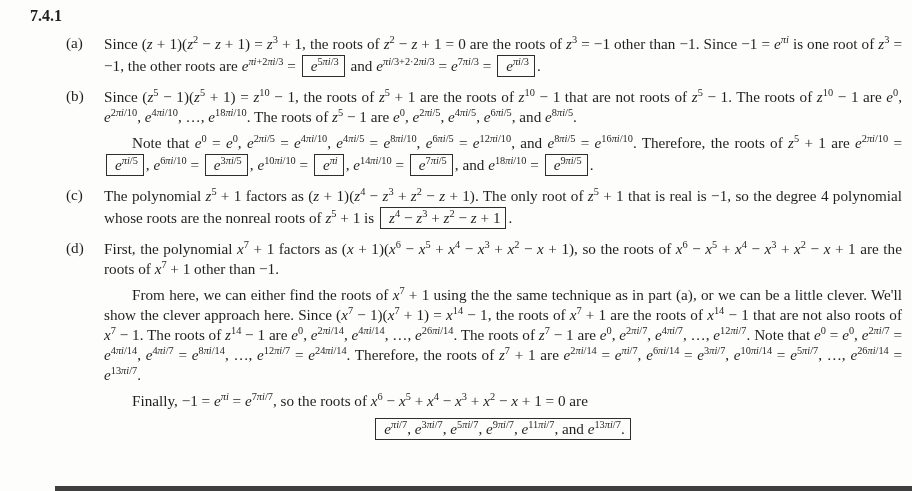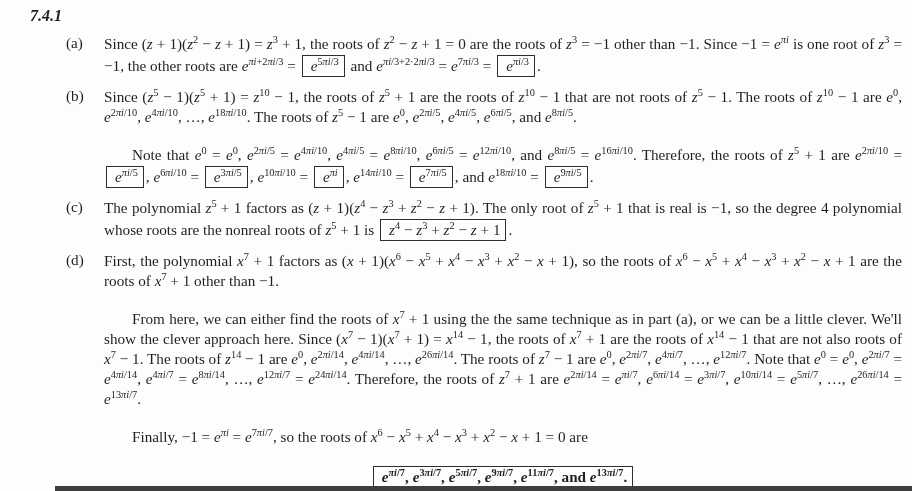--- a/index.html
+++ b/index.html
@@ -20,36 +20,35 @@
     background: var(--bg);
     color: var(--fg);
     padding: 7px 8px 0 30px;
     overflow: hidden;
     font-size: 15.2px;
   }
   .prob-number {
     font-weight: bold;
     font-size: 16px;
     margin: 0 0 9px 0;
-    font-style: italic;
   }
   .part { display: flex; margin-bottom: 9px; }
   .part-label {
     flex: 0 0 38px;
     margin-left: 36px;
   }
   .part-body { flex: 1 1 auto; min-width: 0; padding-right: 2px; }
   .para {
     margin: 0;
     text-align: justify;
     line-height: 20px;
   }
-  .para + .para { margin-top: 18px; }
+  .para + .para { margin-top: 6px; }
   .indent { text-indent: 28px; }
-  .final-line { text-align: center; margin-top: 8px; font-weight: bold; }
+  .final-line { text-align: center; margin-top: 8px; }
   sup { font-size: 68%; line-height: 0; }
   i { font-style: italic; }
   .ansbox {
     display: inline-block;
     border: 1px solid var(--box);
     padding: 0 5px 1px 8px;
     margin: 1px 2px;
     line-height: 19px;
     text-indent: 0;
     white-space: nowrap;

